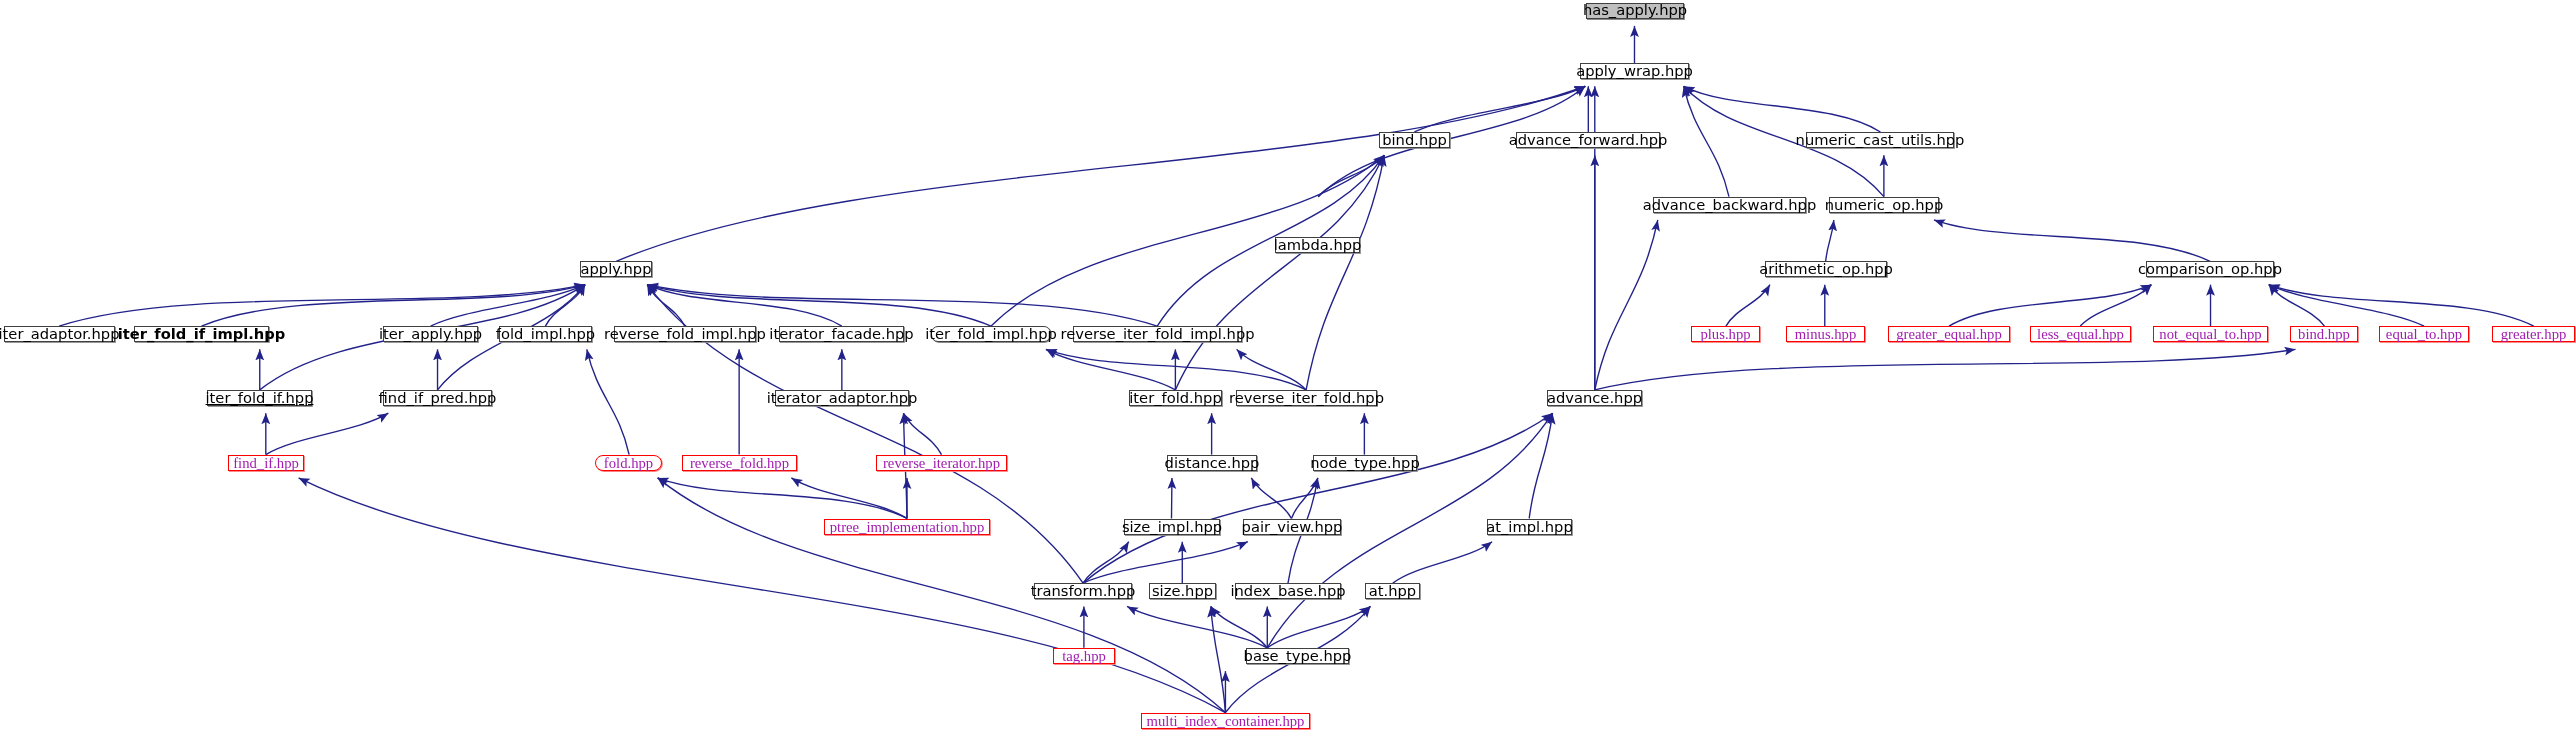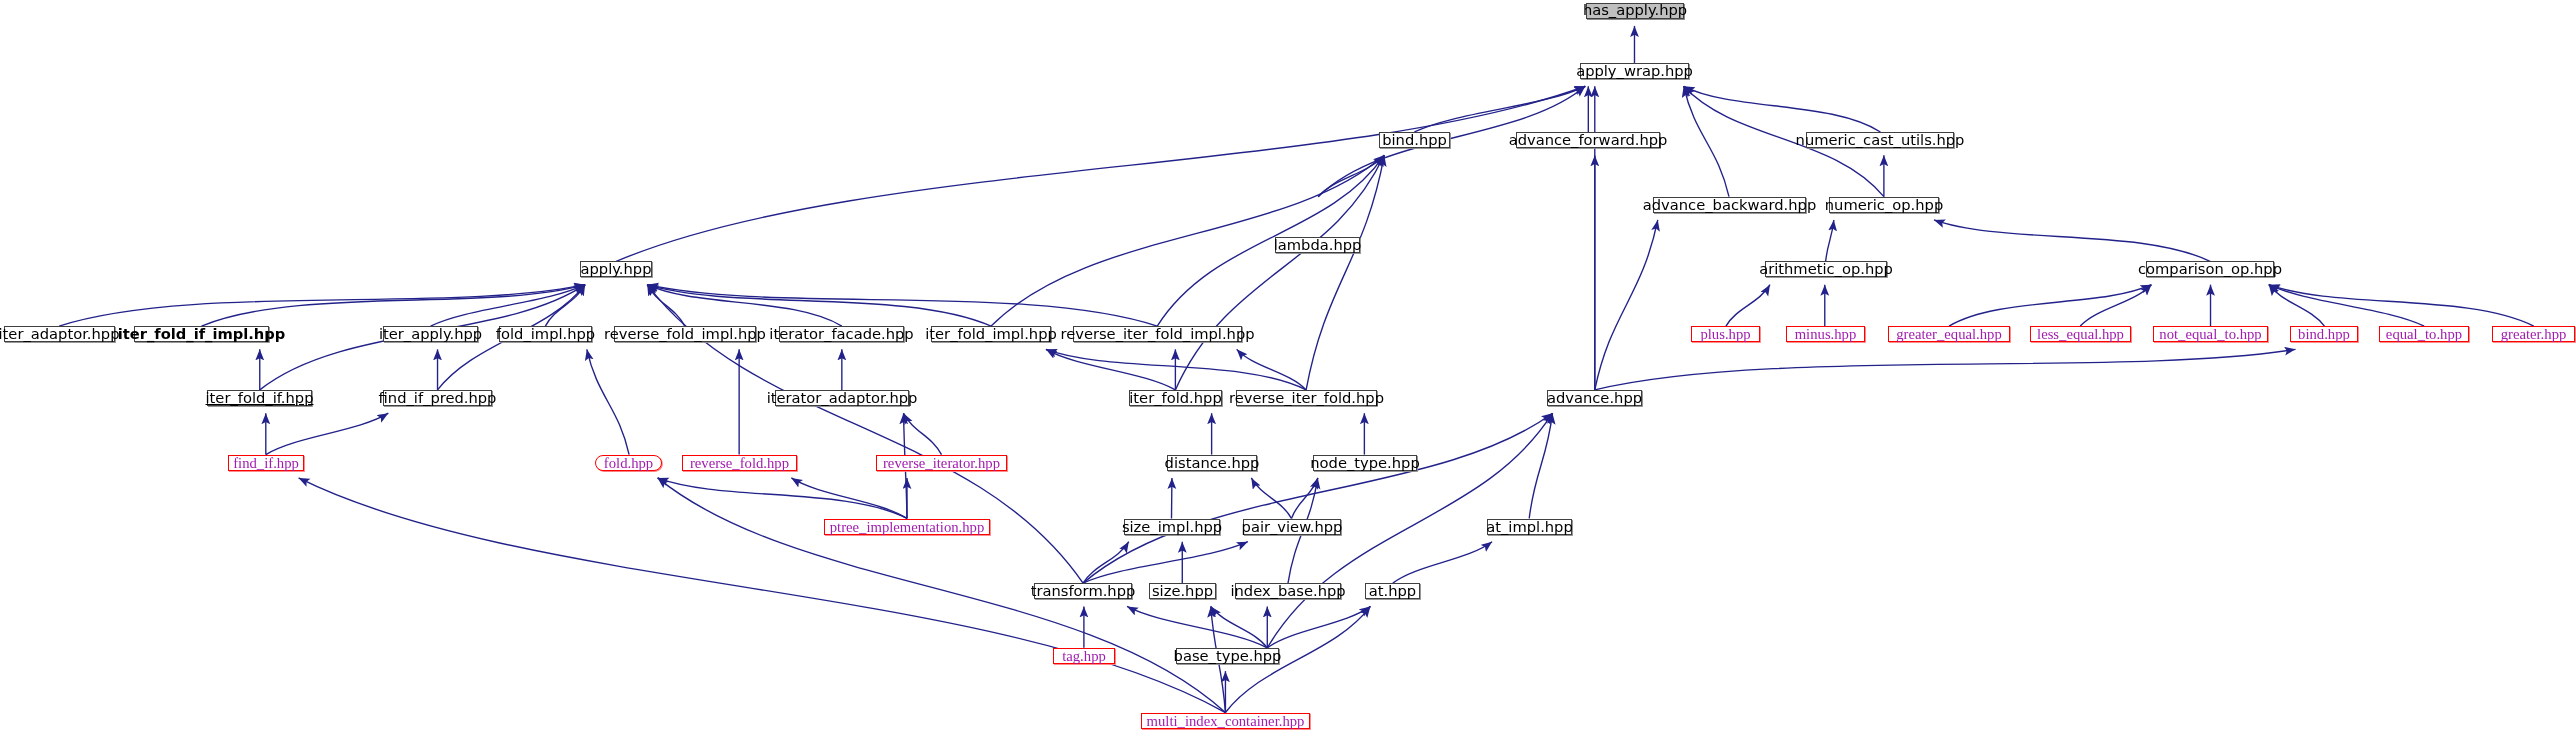--- a/index.html
+++ b/index.html
@@ -141,21 +141,21 @@
       <div class="node grey-border" style="left: 1829px; top: 197px; width: 110px;">numeric_op.hpp</div>
       <div class="node grey-border" style="left: 1765px; top: 261px; width: 122px;">arithmetic_op.hpp</div>
       <div class="node grey-border" style="left: 2146px; top: 261px; width: 128px;">comparison_op.hpp</div>
       <div class="node grey-border" style="left: 580px; top: 261px; width: 72px;">apply.hpp</div>
       <div class="node grey-border" style="left: 3.5px; top: 326px; width: 111px;">iter_adaptor.hpp</div>
       <div class="node grey-border" style="left: 134px; top: 326px; width: 135px; font-weight: bold;">iter_fold_if_impl.hpp</div>
       <div class="node grey-border" style="left: 383px; top: 326px; width: 95px;">iter_apply.hpp</div>
       <div class="node grey-border" style="left: 499px; top: 326px; width: 93px;">fold_impl.hpp</div>
       <div class="node grey-border" style="left: 614px; top: 326px; width: 142px;">reverse_fold_impl.hpp</div>
       <div class="node grey-border" style="left: 779px; top: 326px; width: 125px;">iterator_facade.hpp</div>
-      <div class="node grey-border" style="left: 931px; top: 326px; width: 120px;">iter_fold_impl.hpp</div>
+      <div class="node grey-border" style="left: 931px; top: 326px; width: 120px; border-radius: 7px;">iter_fold_impl.hpp</div>
       <div class="node grey-border" style="left: 1073px; top: 326px; width: 169px;">reverse_iter_fold_impl.hpp</div>
       <div class="node red shadow" style="left: 1691px; top: 326px; width: 69px;">plus.hpp</div>
       <div class="node red shadow" style="left: 1786px; top: 326px; width: 79px;">minus.hpp</div>
       <div class="node red shadow" style="left: 1888px; top: 326px; width: 122px;">greater_equal.hpp</div>
       <div class="node red shadow" style="left: 2030px; top: 326px; width: 101px;">less_equal.hpp</div>
       <div class="node red shadow" style="left: 2153px; top: 326px; width: 115px;">not_equal_to.hpp</div>
       <div class="node red shadow" style="left: 2290px; top: 326px; width: 68px;">bind.hpp</div>
       <div class="node red shadow" style="left: 2379px; top: 326px; width: 90px;">equal_to.hpp</div>
       <div class="node red shadow" style="left: 2492px; top: 326px; width: 83px;">greater.hpp</div>
       <div class="node grey-border" style="left: 207px; top: 390px; width: 105px; text-decoration: underline;">iter_fold_if.hpp</div>
@@ -172,17 +172,17 @@
       <div class="node grey-border" style="left: 1313px; top: 455px; width: 104px;">node_type.hpp</div>
       <div class="node red shadow" style="left: 824px; top: 519px; width: 166px;">ptree_implementation.hpp</div>
       <div class="node grey-border" style="left: 1124px; top: 519px; width: 96px;">size_impl.hpp</div>
       <div class="node grey-border" style="left: 1243px; top: 519px; width: 98px;">pair_view.hpp</div>
       <div class="node grey-border" style="left: 1487px; top: 519px; width: 85px;">at_impl.hpp</div>
       <div class="node grey-border" style="left: 1034px; top: 583px; width: 98px;">transform.hpp</div>
       <div class="node grey-border" style="left: 1149px; top: 583px; width: 67px;">size.hpp</div>
       <div class="node grey-border" style="left: 1235px; top: 583px; width: 106px;">index_base.hpp</div>
       <div class="node grey-border" style="left: 1365px; top: 583px; width: 55px;">at.hpp</div>
       <div class="node red shadow" style="left: 1053px; top: 648px; width: 62px;">tag.hpp</div>
-      <div class="node grey-border" style="left: 1176px; top: 648px; width: 103px;">base_type.hpp</div>
+      <div class="node grey-border" style="left: 1246px; top: 648px; width: 103px;">base_type.hpp</div>
       <div class="node red shadow" style="left: 1141px; top: 713px; width: 169px;">multi_index_container.hpp</div>
     </div>
 </div>
 
 
 </body></html>

